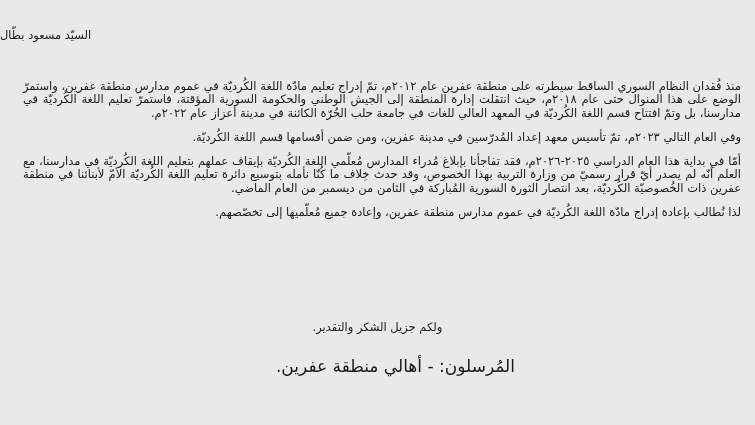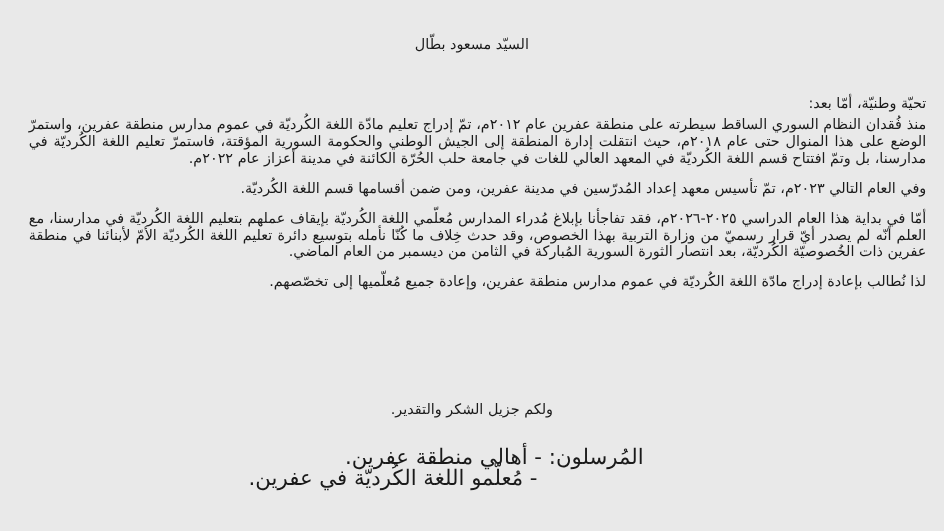--- a/index.html
+++ b/index.html
@@ -8,21 +8,21 @@
       background: #e9e9e9;
       font-family: "DejaVu Sans", sans-serif;
       color: #1a1a1a;
     }
     .page {
       position: relative; width: 755px; height: 425px;
       direction: rtl;
     }
     .header {
       position: absolute; top: 27px; left: 0; width: 755px;
-      text-align: center; font-size: 11.5px; line-height: 17px;
+      text-align: left; font-size: 11.5px; line-height: 17px;
     }
     .body-text {
       position: absolute; top: 76px; right: 14px; width: 718px;
       font-size: 11.5px; line-height: 13.3px;
       text-align: justify; text-align-last: right;
     }
     .greeting { margin: 0 0 2px 0; }
     .para { margin: 4px 0 11px 0; }
     .closing {
       position: absolute; top: 320px; left: 0; width: 755px;
@@ -37,29 +37,27 @@
   </style>
 </head>
 <body>
 
 <div class="page">
   <div class="header">
     <div>السيّد مسعود بطّال</div>
   </div>
 
   <div class="body-text">
-    <p class="greeting">تحيّة وطنيّة، أمّا بعد:</p>
     <p class="para">منذ فُقدان النظام السوري الساقط سيطرته على منطقة عفرين عام ٢٠١٢م، تمّ إدراج تعليم مادّة اللغة الكُرديّة في عموم مدارس منطقة عفرين، واستمرّ الوضع على هذا المنوال حتى عام ٢٠١٨م، حيث انتقلت إدارة المنطقة إلى الجيش الوطني والحكومة السورية المؤقتة، فاستمرّ تعليم اللغة الكُرديّة في مدارسنا، بل وتمّ افتتاح قسم اللغة الكُرديّة في المعهد العالي للغات في جامعة حلب الحُرّة الكائنة في مدينة أعزاز عام ٢٠٢٢م.</p>
     <p class="para">وفي العام التالي ٢٠٢٣م، تمّ تأسيس معهد إعداد المُدرّسين في مدينة عفرين، ومن ضمن أقسامها قسم اللغة الكُرديّة.</p>
     <p class="para">أمّا في بداية هذا العام الدراسي ٢٠٢٥-٢٠٢٦م، فقد تفاجأنا بإبلاغ مُدراء المدارس مُعلّمي اللغة الكُرديّة بإيقاف عملهم بتعليم اللغة الكُرديّة في مدارسنا، مع العلم أنّه لم يصدر أيّ قرار رسميّ من وزارة التربية بهذا الخصوص، وقد حدث خِلاف ما كُنّا نأمله بتوسيع دائرة تعليم اللغة الكُرديّة الأمّ لأبنائنا في منطقة عفرين ذات الخُصوصيّة الكُرديّة، بعد انتصار الثورة السورية المُباركة في الثامن من ديسمبر من العام الماضي.</p>
     <p class="para">لذا نُطالب بإعادة إدراج مادّة اللغة الكُرديّة في عموم مدارس منطقة عفرين، وإعادة جميع مُعلّميها إلى تخصّصهم.</p>
   </div>
 
   <div class="closing">ولكم جزيل الشكر والتقدير.</div>
 
   <div class="senders">
     <div class="row">
       <span>المُرسلون:</span>
       <span>- أهالي منطقة عفرين.</span>
     </div>
-    <div class="row indent">- مُعلّمو اللغة الكُرديّة في عفرين.</div>
   </div>
 </div>
 
 </body></html>

